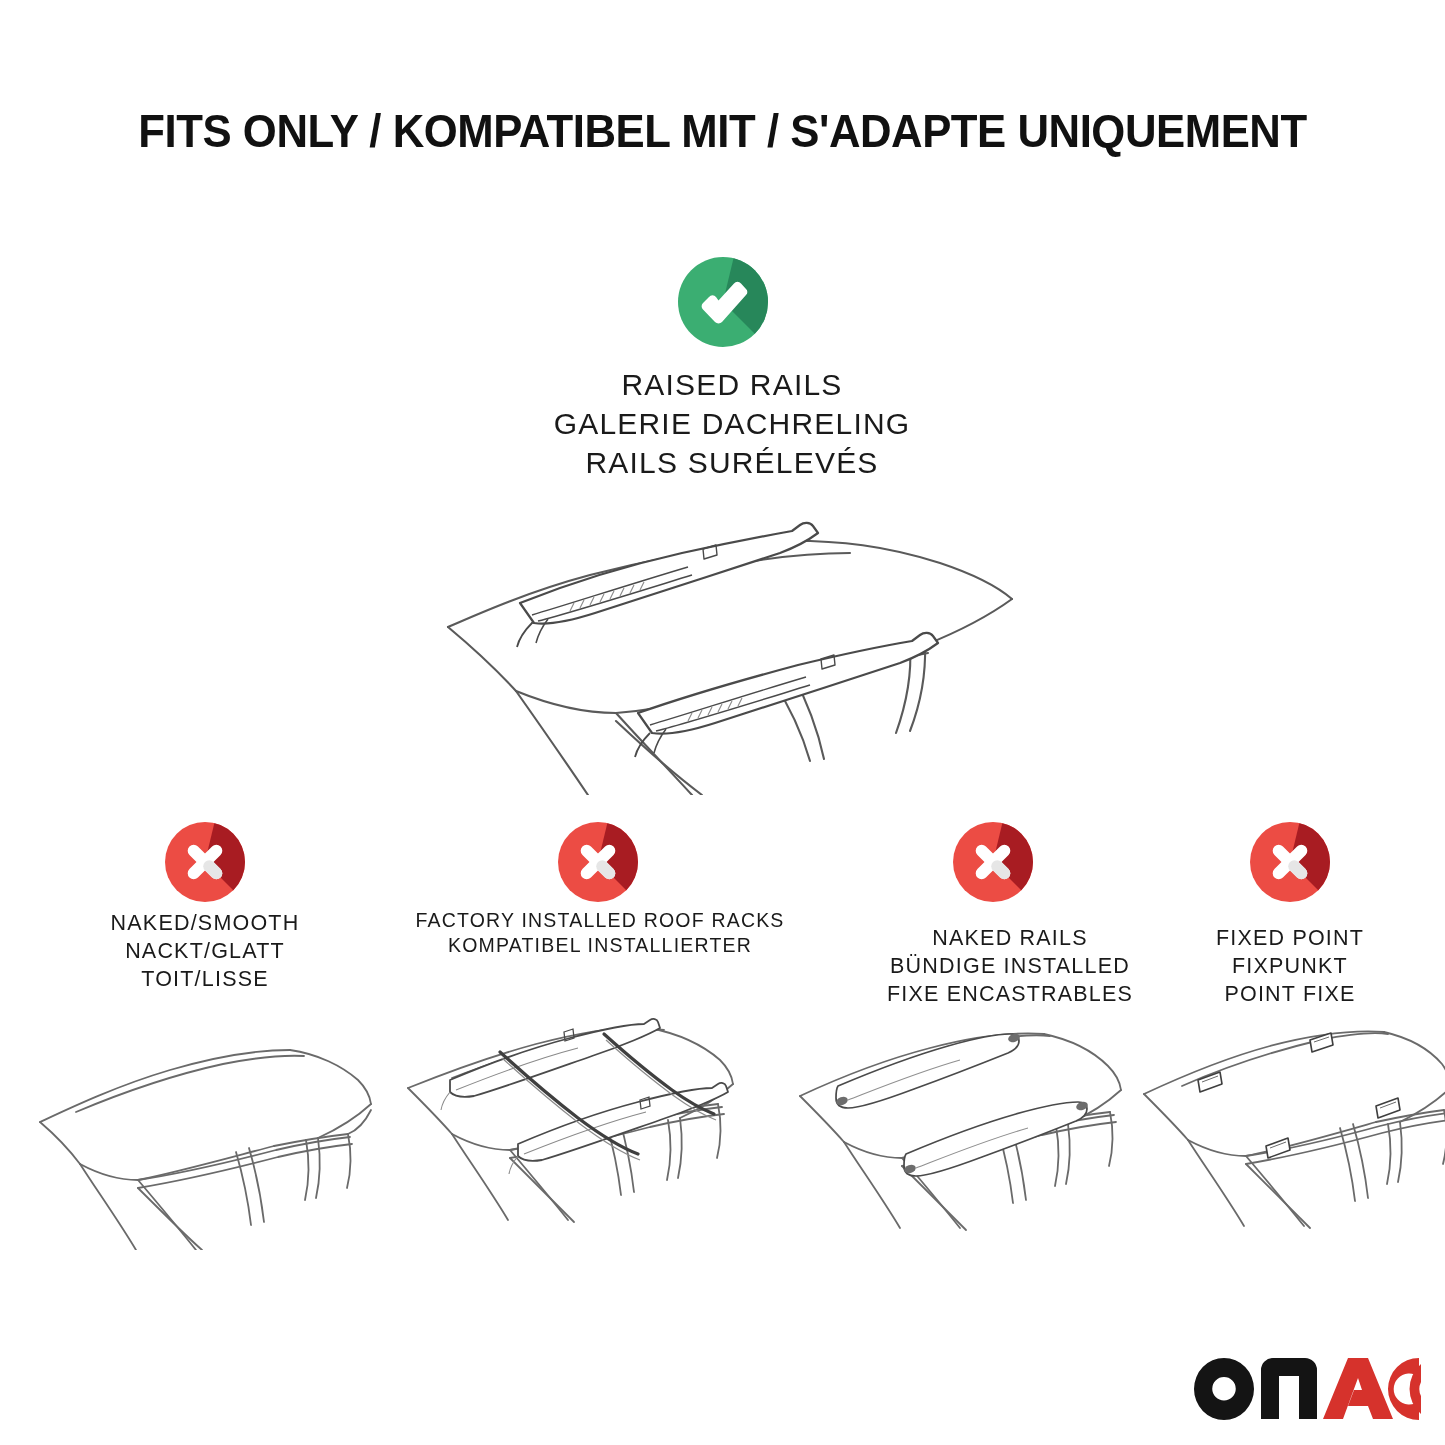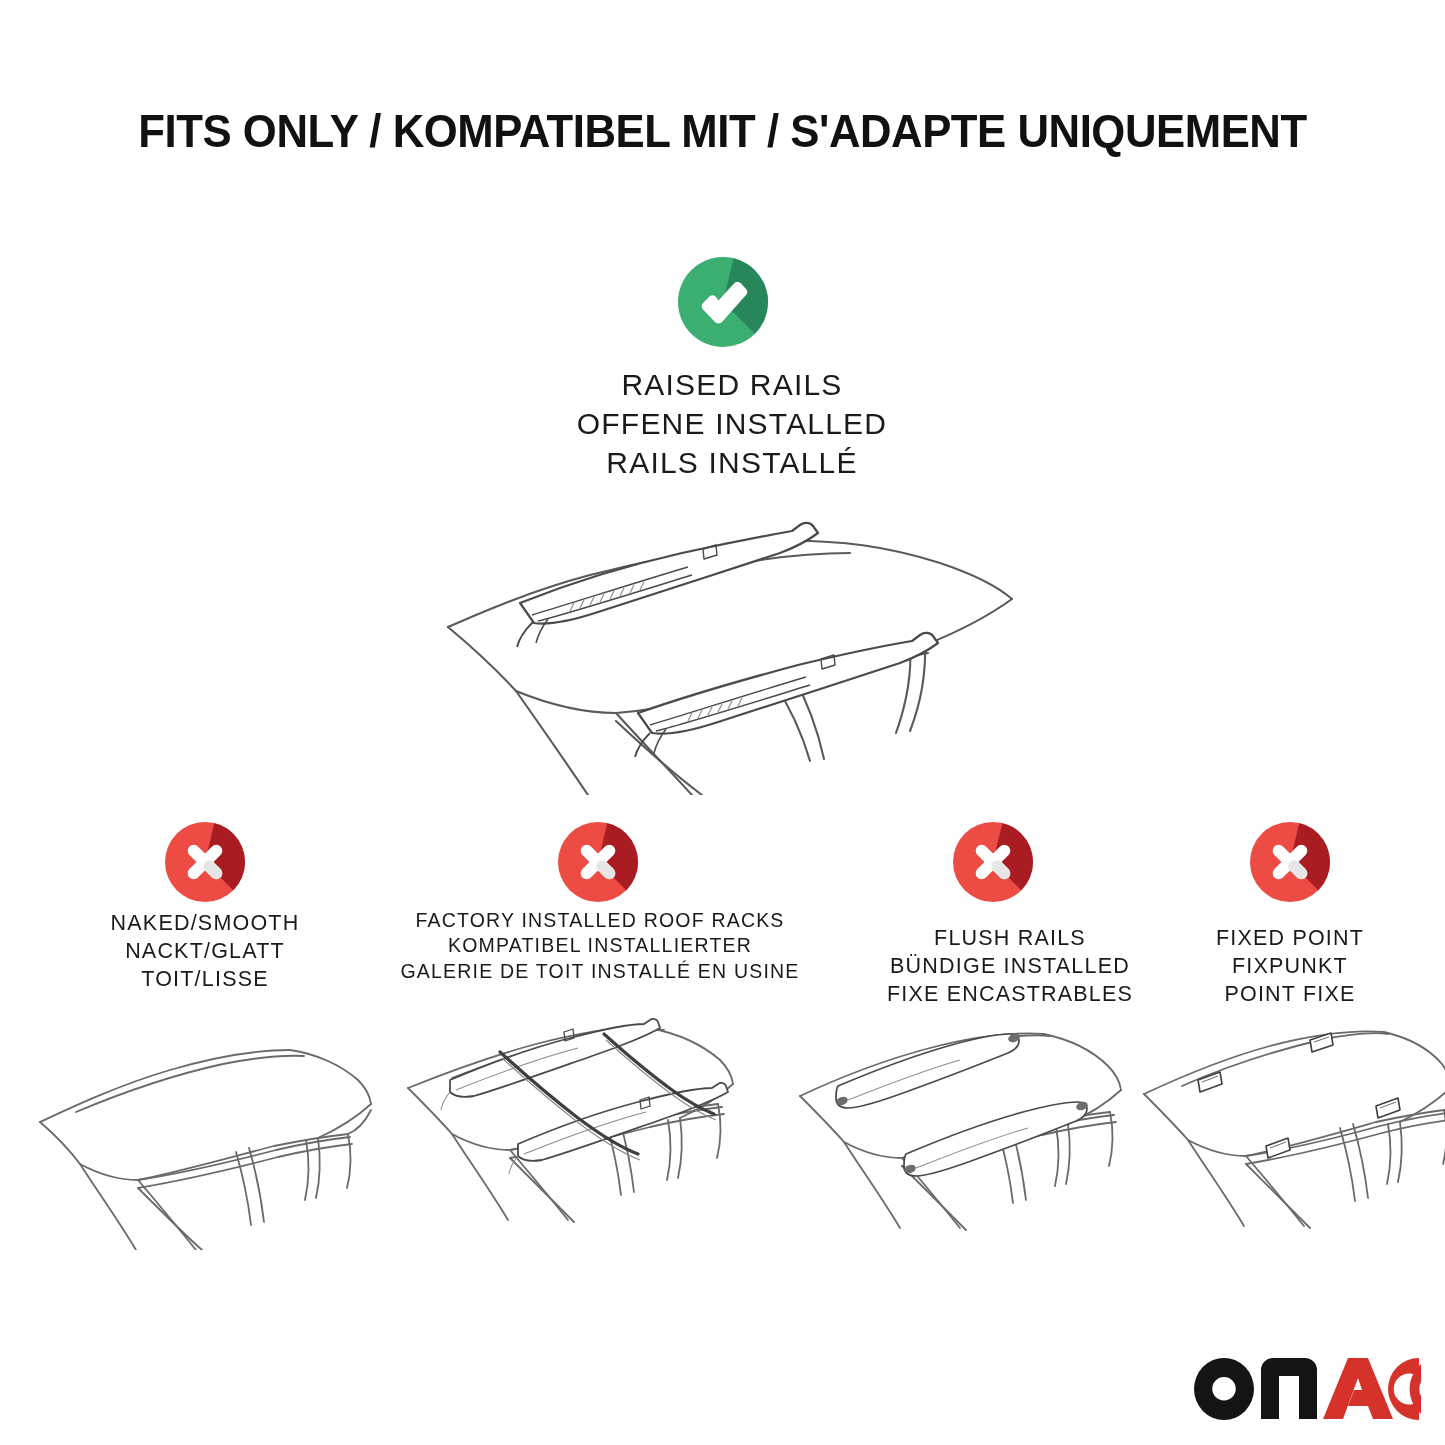--- a/index.html
+++ b/index.html
@@ -65,22 +65,22 @@
 
   <div class="badge" style="left:678px;top:257px;width:90px;height:90px;background:#3BAE72;">
     <div class="shadow" style="background:#27875A;"></div>
     <svg viewBox="0 0 90 90">
       <path d="M25 46 L31 40 A4.5 4.5 0 0 1 38 40 L40.5 43.5 L56 26.5 A4.5 4.5 0 0 1 63 26.5 L68 32 A4 4 0 0 1 68 38 L44 65 A5 5 0 0 1 37 65 L25 52.5 A4.5 4.5 0 0 1 25 46 Z" fill="#ffffff"></path>
     </svg>
   </div>
 
   <div class="caption cap-main" style="left:0;right:0;top:365px;padding-left:19px;">
     <div>RAISED RAILS</div>
-    <div>OFFENE INSTALLED</div>
-    <div>RAILS INSTALLÉ</div>
+    <div>GALERIE DACHRELING</div>
+    <div>RAILS SURÉLEVÉS</div>
   </div>
 
   <div class="car" style="left:420px;top:495px;width:610px;height:300px;">
     <svg viewBox="0 0 610 300">
       <g fill="none" stroke="#5a5a5a" stroke-width="2.1" stroke-linecap="round" stroke-linejoin="round">
 
         <path d="M28 132 C60 118 110 96 170 80 C240 62 300 52 352 46"></path>
         <path d="M352 46 C420 44 470 52 520 68 C556 80 578 92 592 104"></path>
         <path d="M592 104 C570 120 540 136 505 150"></path>
         <path d="M28 132 C52 152 74 172 96 196"></path>
@@ -206,21 +206,20 @@
       </g>
       <g fill="#e2e2e2" opacity="0.85">
         <rect x="40" y="34" width="22" height="12" rx="6" transform="rotate(45 40 40)"></rect>
       </g>
     </svg>
   </div>
 
   <div class="caption cap-col2" style="left:355px;width:490px;top:908px;text-align:center;">
     <div>FACTORY INSTALLED ROOF RACKS</div>
     <div>KOMPATIBEL INSTALLIERTER</div>
-    <div>GALERIE DE TOIT INSTALLÉ EN USINE</div>
   </div>
 
   <div class="car" style="left:392px;top:1018px;width:372px;height:232px;">
     <svg viewBox="0 0 372 232">
       <g fill="none" stroke="#6a6a6a" stroke-width="1.8" stroke-linecap="round" stroke-linejoin="round">
 
         <path d="M16 70 C46 58 92 40 144 26 C190 14 230 8 258 10"></path>
         <path d="M258 10 C288 16 312 28 328 42 C336 50 340 58 341 66"></path>
         <path d="M341 66 C328 78 310 90 288 100"></path>
         <path d="M16 70 C30 84 46 100 60 116"></path>
@@ -280,21 +279,21 @@
         <rect x="18" y="34" width="44" height="12" rx="6" transform="rotate(45 40 40)"></rect>
         <rect x="18" y="34" width="44" height="12" rx="6" transform="rotate(-45 40 40)"></rect>
       </g>
       <g fill="#e2e2e2" opacity="0.85">
         <rect x="40" y="34" width="22" height="12" rx="6" transform="rotate(45 40 40)"></rect>
       </g>
     </svg>
   </div>
 
   <div class="caption cap-col" style="left:845px;width:330px;top:925px;">
-    <div>FLUSH RAILS</div>
+    <div>NAKED RAILS</div>
     <div>BÜNDIGE INSTALLED</div>
     <div>FIXE ENCASTRABLES</div>
   </div>
 
   <div class="car" style="left:772px;top:1018px;width:370px;height:232px;">
     <svg viewBox="0 0 370 232">
       <g fill="none" stroke="#6a6a6a" stroke-width="1.8" stroke-linecap="round" stroke-linejoin="round">
         <path d="M28 78 C58 64 104 44 158 30 C204 18 244 14 272 16"></path>
         <path d="M272 16 C300 22 322 34 336 48 C344 56 348 64 349 72"></path>
         <path d="M349 72 C336 84 318 96 296 106"></path>

